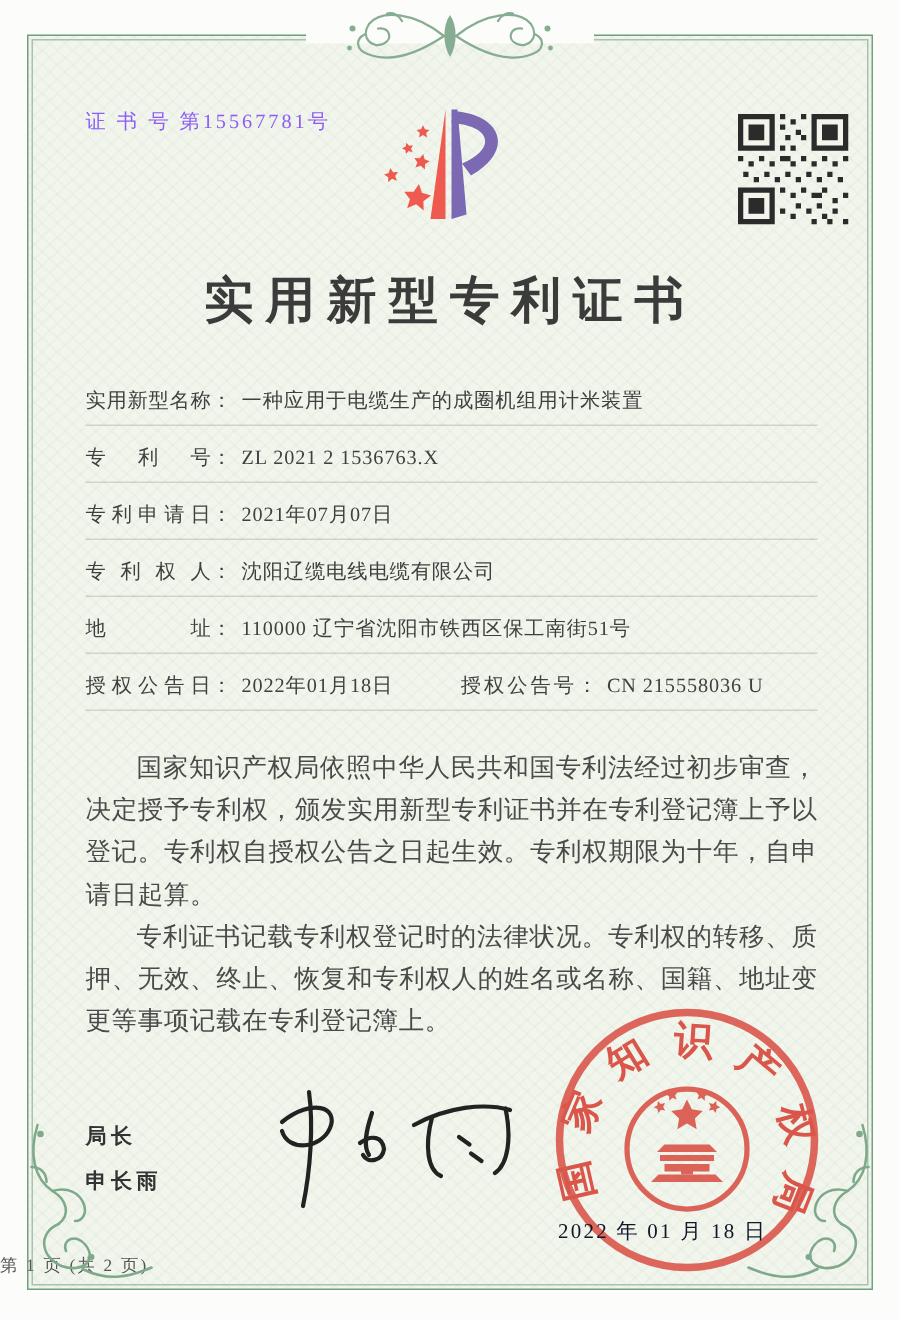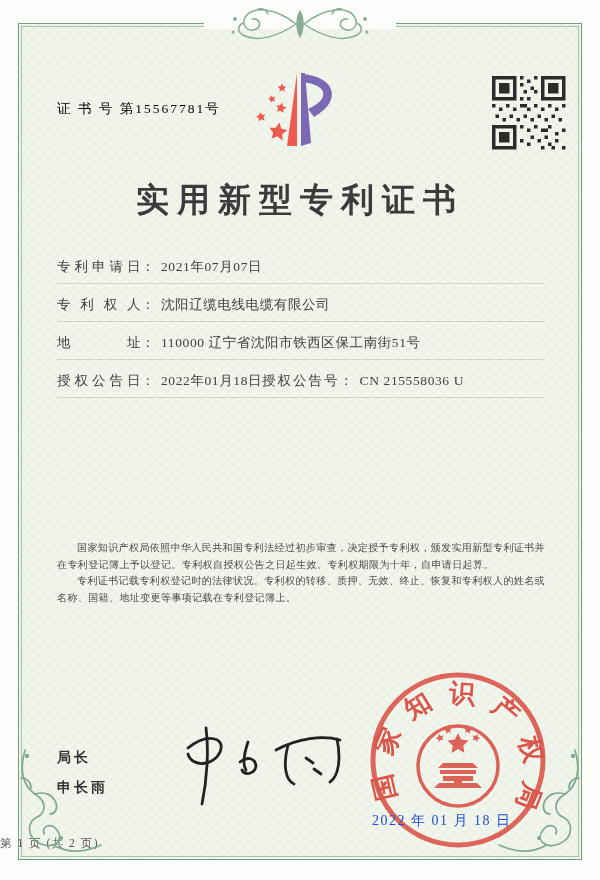--- a/index.html
+++ b/index.html
@@ -16,48 +16,48 @@
     border:1.6px solid #71a07f;
     background:
       repeating-linear-gradient(43deg, rgba(130,170,140,0.05) 0 1.5px, transparent 1.5px 7px),
       repeating-linear-gradient(-43deg, rgba(130,170,140,0.05) 0 1.5px, transparent 1.5px 7px),
       #f2f5ec;
   }
   .frame::after{
     content:"";position:absolute;inset:2px;border:1px solid #a7c3ae;pointer-events:none;
   }
   .cert-no{
-    position:absolute;left:57px;top:72px;font-size:13.5px;letter-spacing:2px;color:#000000;margin-top:28px;
+    position:absolute;left:57px;top:72px;font-size:13.5px;letter-spacing:2px;color:#8b5cf6;
   }
   .logo{position:absolute;left:238px;top:62px;}
   .qr{position:absolute;left:492px;top:76px;}
   .title{
     position:absolute;left:0;right:0;top:178px;text-align:center;
     font-size:33px;font-weight:700;letter-spacing:8px;color:#3b3b3b;
   }
   .fields{position:absolute;left:57px;right:55px;top:256px;font-size:13.5px;letter-spacing:.5px;color:#3f3f3f;}
   .field-row{
     padding-bottom:5px;margin-bottom:10px;line-height:22px;
     border-bottom:1px solid rgba(120,130,120,.28);
     white-space:nowrap;
   }
   .flabel{display:inline-block;width:84px;text-align:justify;text-align-last:justify;vertical-align:top;}
   .fcolon{display:inline-block;margin-right:6px;}
   .fvalue{letter-spacing:.6px;}
-  .fgroup2{}
+  .fgroup2{margin-left:45px;}
   .fgroup2 .flabel2{letter-spacing:2px;}
   .paras{
-    position:absolute;left:57px;right:55px;top:540px;
-    font-size:10px;line-height:1.66;letter-spacing:.4px;color:#4a4a4a;text-align:justify;
+    position:absolute;left:57px;right:55px;top:498px;
+    font-size:17px;line-height:1.66;letter-spacing:.4px;color:#4a4a4a;text-align:justify;
   }
   .paras p{margin:0;text-indent:2em;}
   .signatory{position:absolute;left:57px;top:742px;font-family:"Liberation Sans","DejaVu Sans",sans-serif;font-weight:700;color:#333;font-size:14px;line-height:30px;letter-spacing:3px;}
   .signature{position:absolute;left:148px;top:720px;}
   .seal{position:absolute;left:366px;top:668px;opacity:.92;}
-  .seal-date{position:absolute;left:372px;top:812px;font-size:14px;letter-spacing:1.5px;color:#1d4ed8;z-index:5;}
+  .seal-date{position:absolute;left:372px;top:812px;font-size:14px;letter-spacing:1.5px;color:#0f172a;z-index:5;}
   .footer{position:absolute;left:0;right:0;top:836px;text-align:left;font-size:11.5px;letter-spacing:1.5px;color:#555;}
   .corner{position:absolute;width:90px;height:110px;z-index:3;}
   .corner.bl{left:15px;top:748px;}
   .corner.br{right:15px;top:748px;transform:scaleX(-1);}
   .top-orn{position:absolute;left:190px;top:2px;z-index:3;}
   svg{display:block;}
 </style>
 </head>
 <body>
 
@@ -172,20 +172,26 @@
         <rect x="70" y="70" width="3.5" height="3.5"></rect>
         <rect x="49" y="70" width="3.5" height="3.5"></rect>
       <rect x="59.5" y="70" width="3.5" height="3.5"></rect>
     </g>
   </svg>
 
   <div class="title">实用新型专利证书</div>
 
   <div class="fields">
     <div class="field-row">
+      <span class="flabel">实用新型名称</span><span class="fcolon">：</span><span class="fvalue">一种应用于电缆生产的成圈机组用计米装置</span>
+    </div>
+    <div class="field-row">
+      <span class="flabel">专利号</span><span class="fcolon">：</span><span class="fvalue">ZL 2021 2 1536763.X</span>
+    </div>
+    <div class="field-row">
       <span class="flabel">专利申请日</span><span class="fcolon">：</span><span class="fvalue">2021年07月07日</span>
     </div>
     <div class="field-row">
       <span class="flabel">专利权人</span><span class="fcolon">：</span><span class="fvalue">沈阳辽缆电线电缆有限公司</span>
     </div>
     <div class="field-row">
       <span class="flabel">地址</span><span class="fcolon">：</span><span class="fvalue">110000 辽宁省沈阳市铁西区保工南街51号</span>
     </div>
     <div class="field-row">
       <span class="flabel">授权公告日</span><span class="fcolon">：</span><span class="fvalue">2022年01月18日</span><span class="fgroup2"><span class="flabel2">授权公告号</span><span class="fcolon">：</span><span class="fvalue">CN 215558036 U</span></span>

